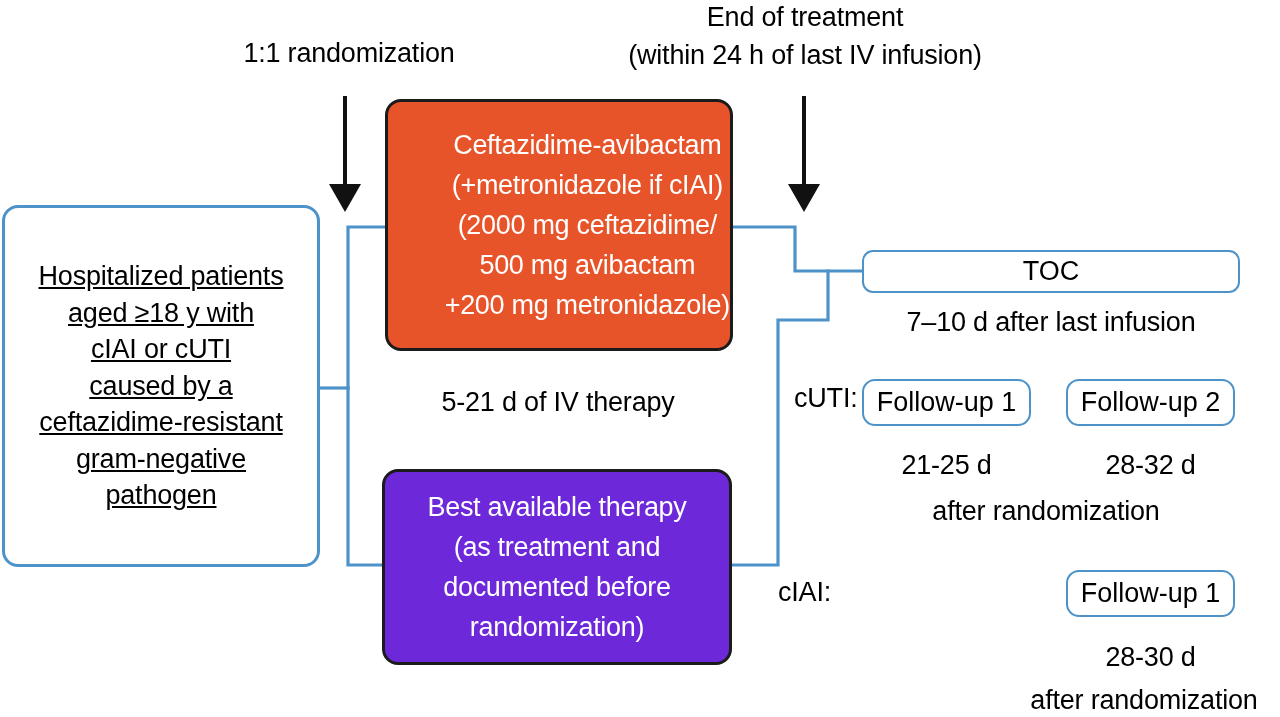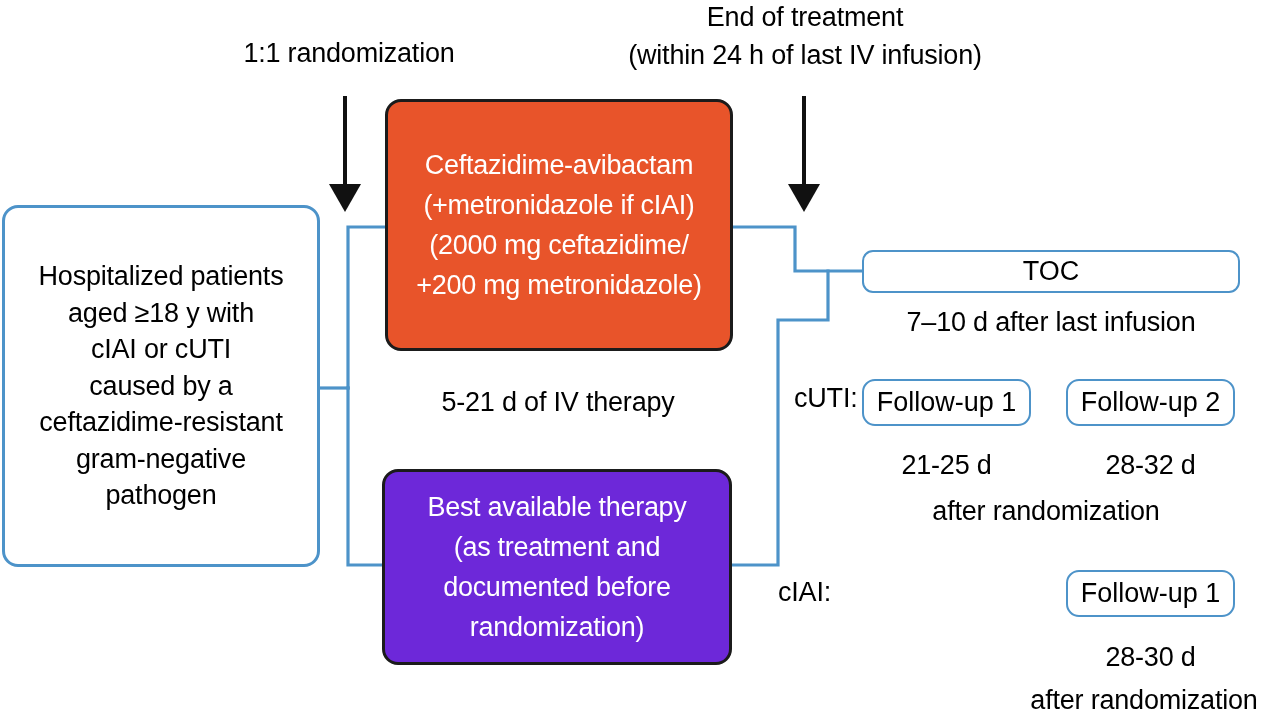--- a/index.html
+++ b/index.html
@@ -176,37 +176,38 @@
     </g>
   </svg>
 
   <div class="caption" id="cap-randomization">1:1 randomization</div>
 
   <div class="caption" id="cap-end-treatment">
     <div>End of treatment</div>
     <div>(within 24 h of last IV infusion)</div>
   </div>
 
-  <div class="node box-outline" id="eligibility" style="border-color: rgb(77, 147, 201); color: rgb(0, 0, 0);">
+  <div class="node box-outline" id="eligibility" style="border-color: rgb(77, 147, 201); color: rgb(0, 0, 0); text-decoration: underline;">
     <div>
       <div>Hospitalized patients</div>
       <div>aged ≥18 y with</div>
       <div>cIAI or cUTI</div>
       <div>caused by a</div>
       <div>ceftazidime-resistant</div>
       <div>gram-negative</div>
       <div>pathogen</div>
     </div>
   </div>
 
-  <div class="node arm" id="arm-ceftazidime" style="background: rgb(232, 84, 42); border-color: rgb(27, 27, 27); color: rgb(255, 255, 255);">
+  <div class="node arm" id="arm-ceftazidime" style="background: rgb(232, 84, 42); border-color: rgb(27, 27, 27); color: rgb(255, 255, 255); justify-content: flex-end;">
     <div>
       <div>Ceftazidime-avibactam</div>
       <div>(+metronidazole if cIAI)</div>
       <div>(2000 mg ceftazidime/</div>
+      <div>500 mg avibactam</div>
       <div>+200 mg metronidazole)</div>
     </div>
   </div>
 
   <div class="caption" id="cap-iv-duration">5-21 d of IV therapy</div>
 
   <div class="node arm" id="arm-best-available" style="background: #6d28d9; border-color: rgb(27, 27, 27); color: rgb(255, 255, 255);">
     <div>
       <div>Best available therapy</div>
       <div>(as treatment and</div>

